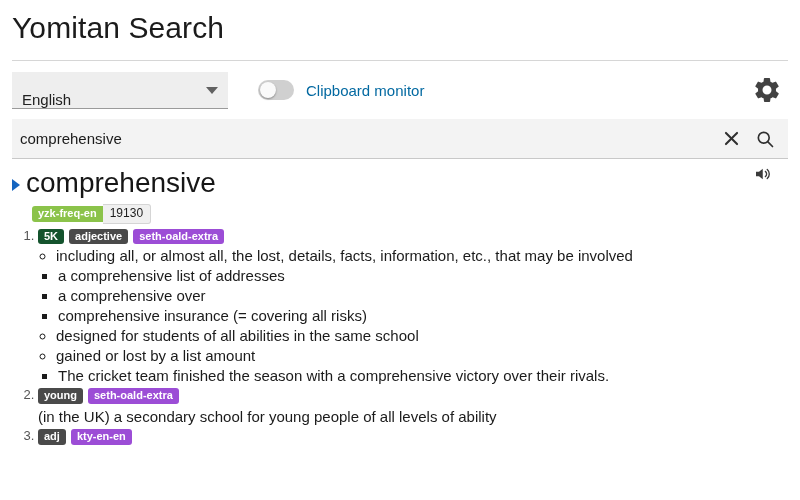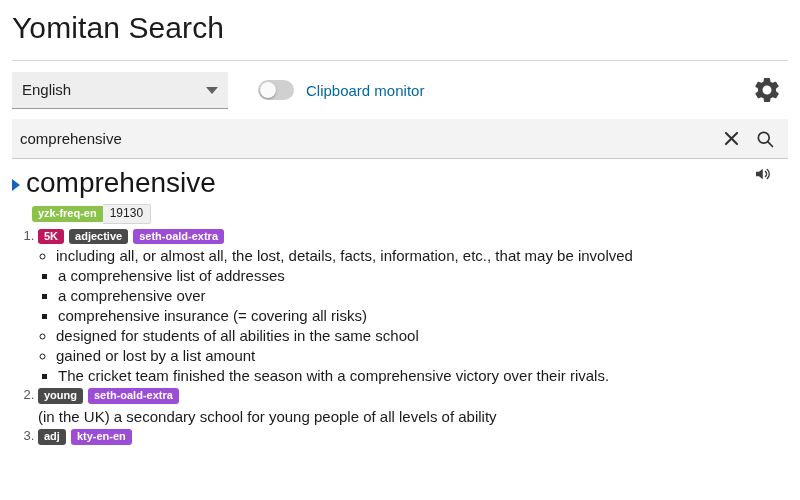--- a/index.html
+++ b/index.html
@@ -43,21 +43,21 @@
     align-items: center;
     height: 58px;
   }
   .select-wrap {
     position: relative;
     width: 216px;
     height: 37px;
     background: #eeeeee;
     border-bottom: 1px solid #9a9a9a;
     display: flex;
-    align-items: center;
+    align-items: flex-end;
     padding: 0 10px;
     box-sizing: border-box;
   }
   .select-value {
     font-size: 15px;
     color: #212121;
   }
   .caret {
     position: absolute;
     right: 10px;
@@ -184,21 +184,21 @@
     display: inline-block;
     font-size: 12px;
     color: #1d1d1d;
     background: #f0f0f0;
     border: 1px solid #d5d5d5;
     border-left: none;
     padding: 1px 7px;
     border-radius: 0 3px 3px 0;
     line-height: 1.3;
   }
-  .tag-gray { background: #be185d; }
+  .tag-gray { background: #14532d; }
   .tag-dark { background: #4a4a4a; }
   .tag-purple { background: #9c4dd6; }
   ol.senses {
     margin: 4px 0 0 0;
     padding-left: 26px;
     font-size: 14.5px;
   }
   ol.senses > li {
     margin-bottom: 2px;
   }

